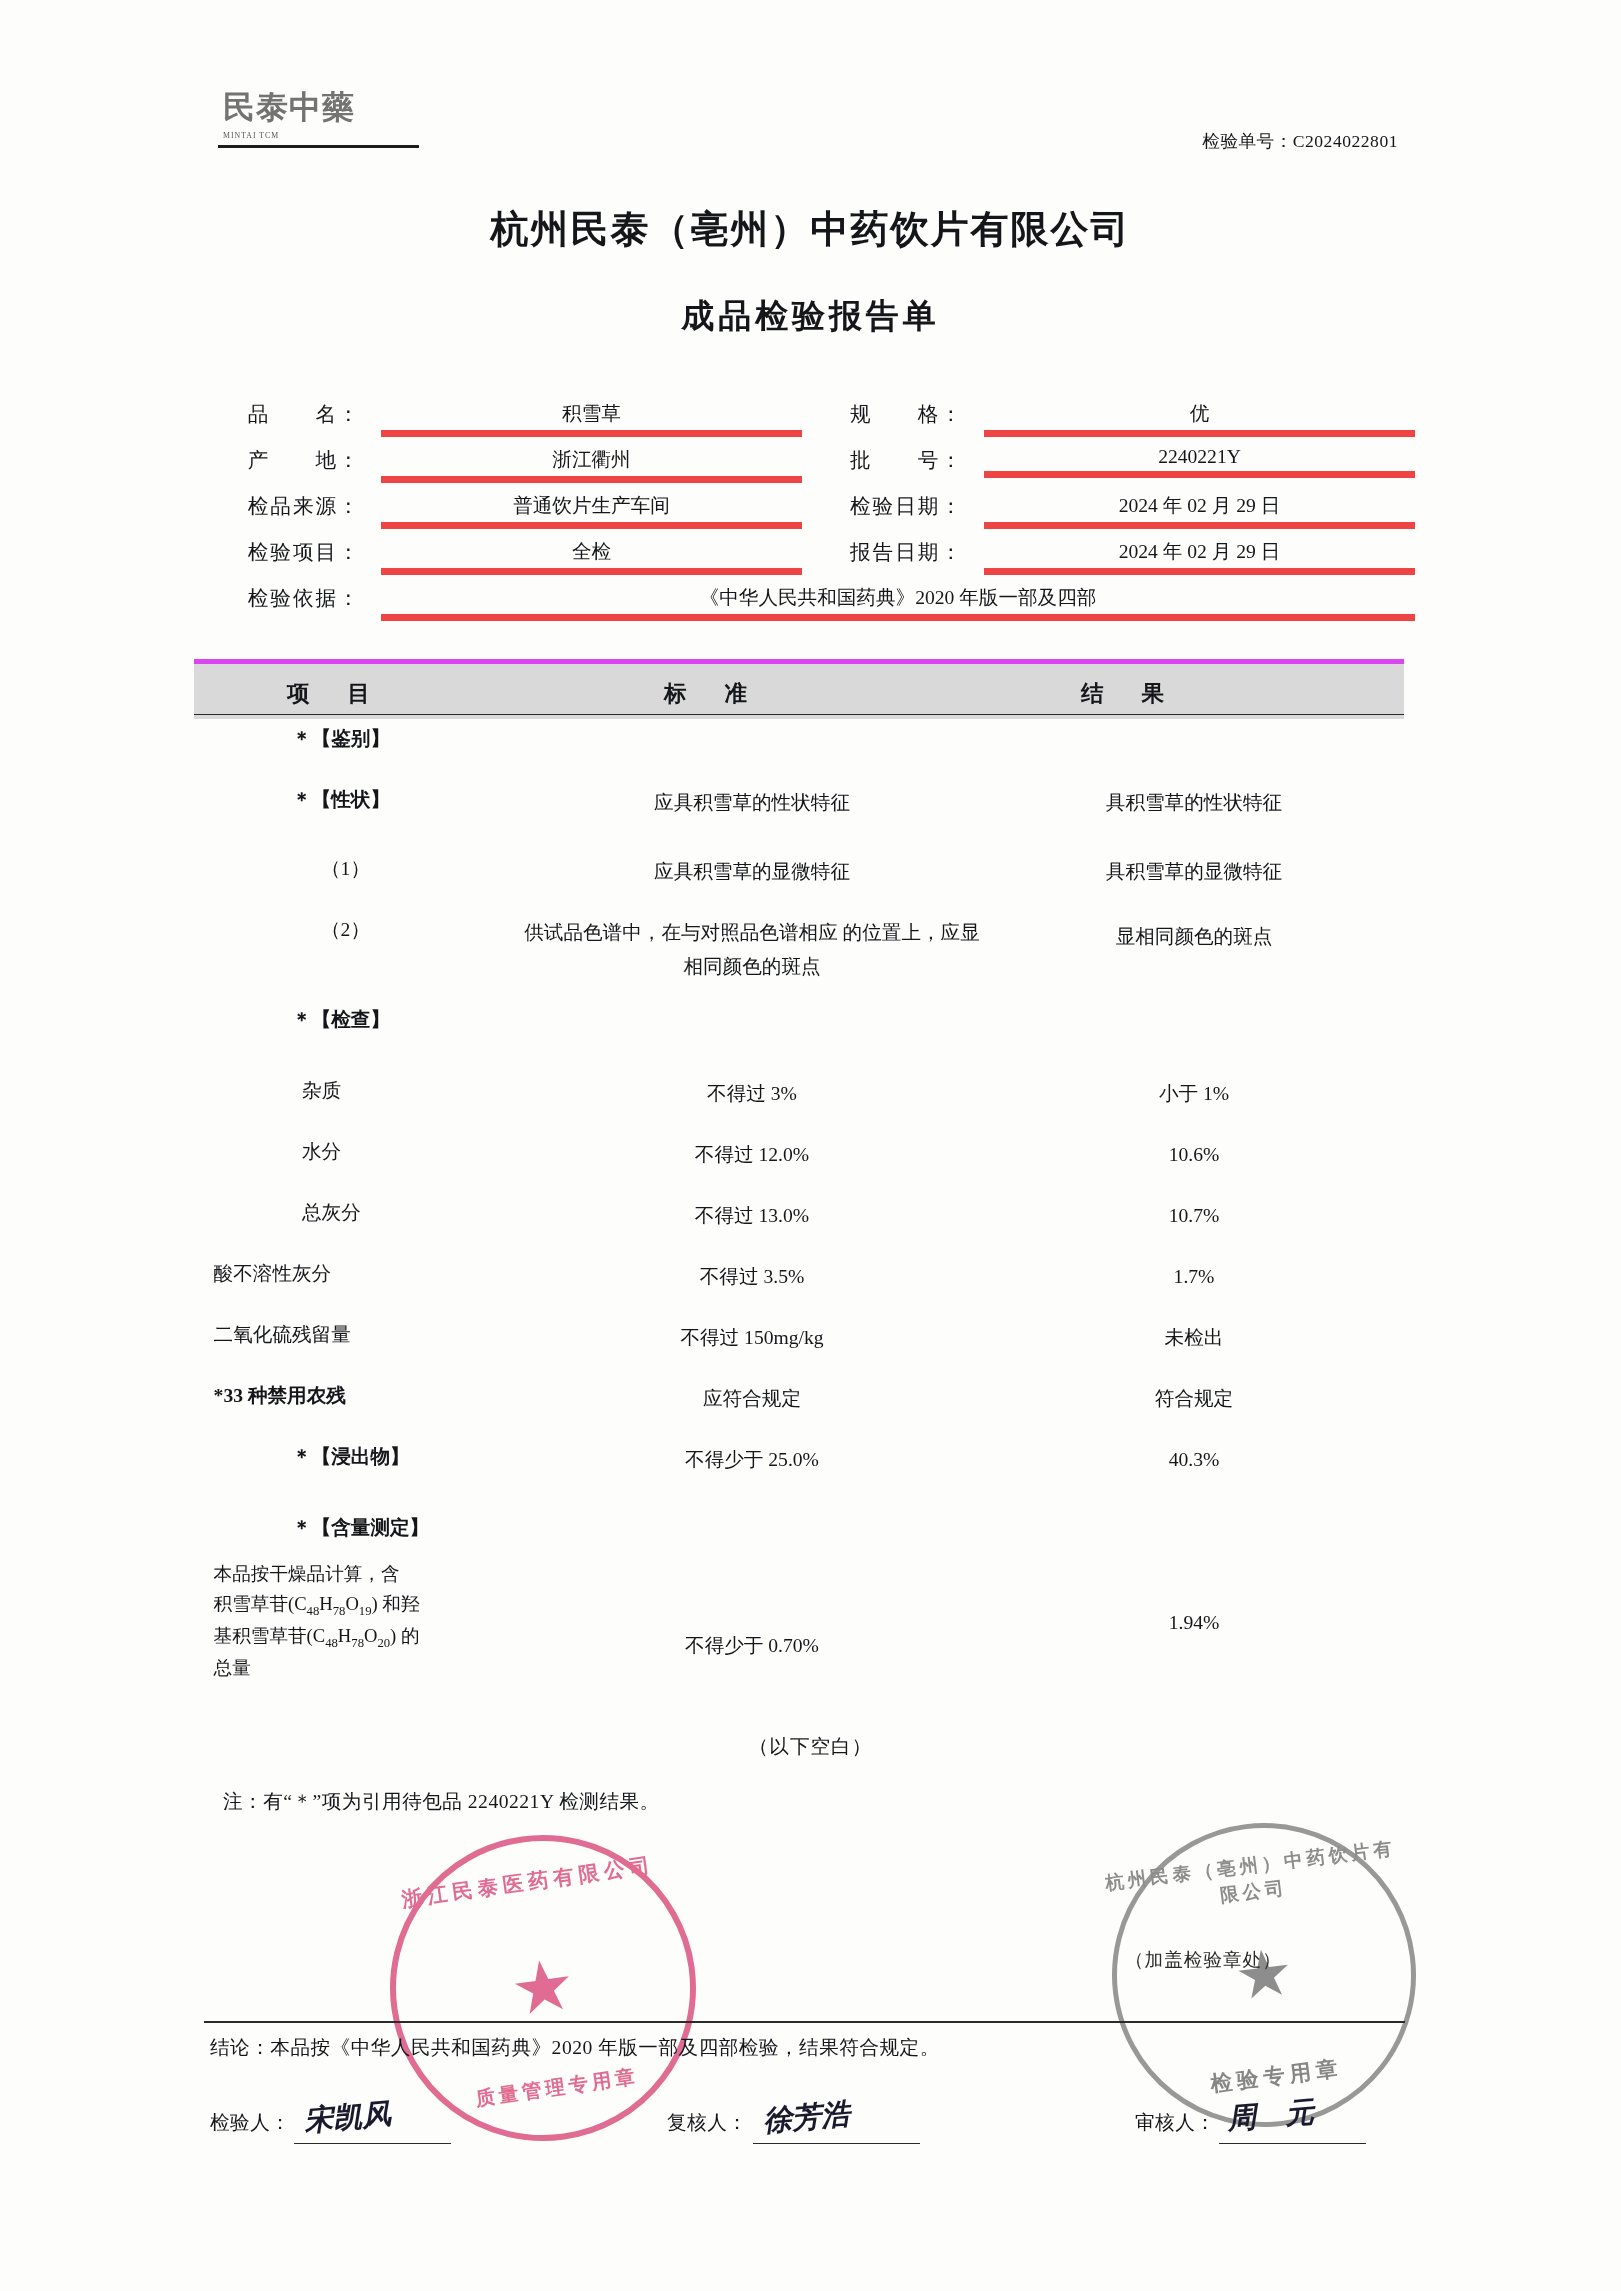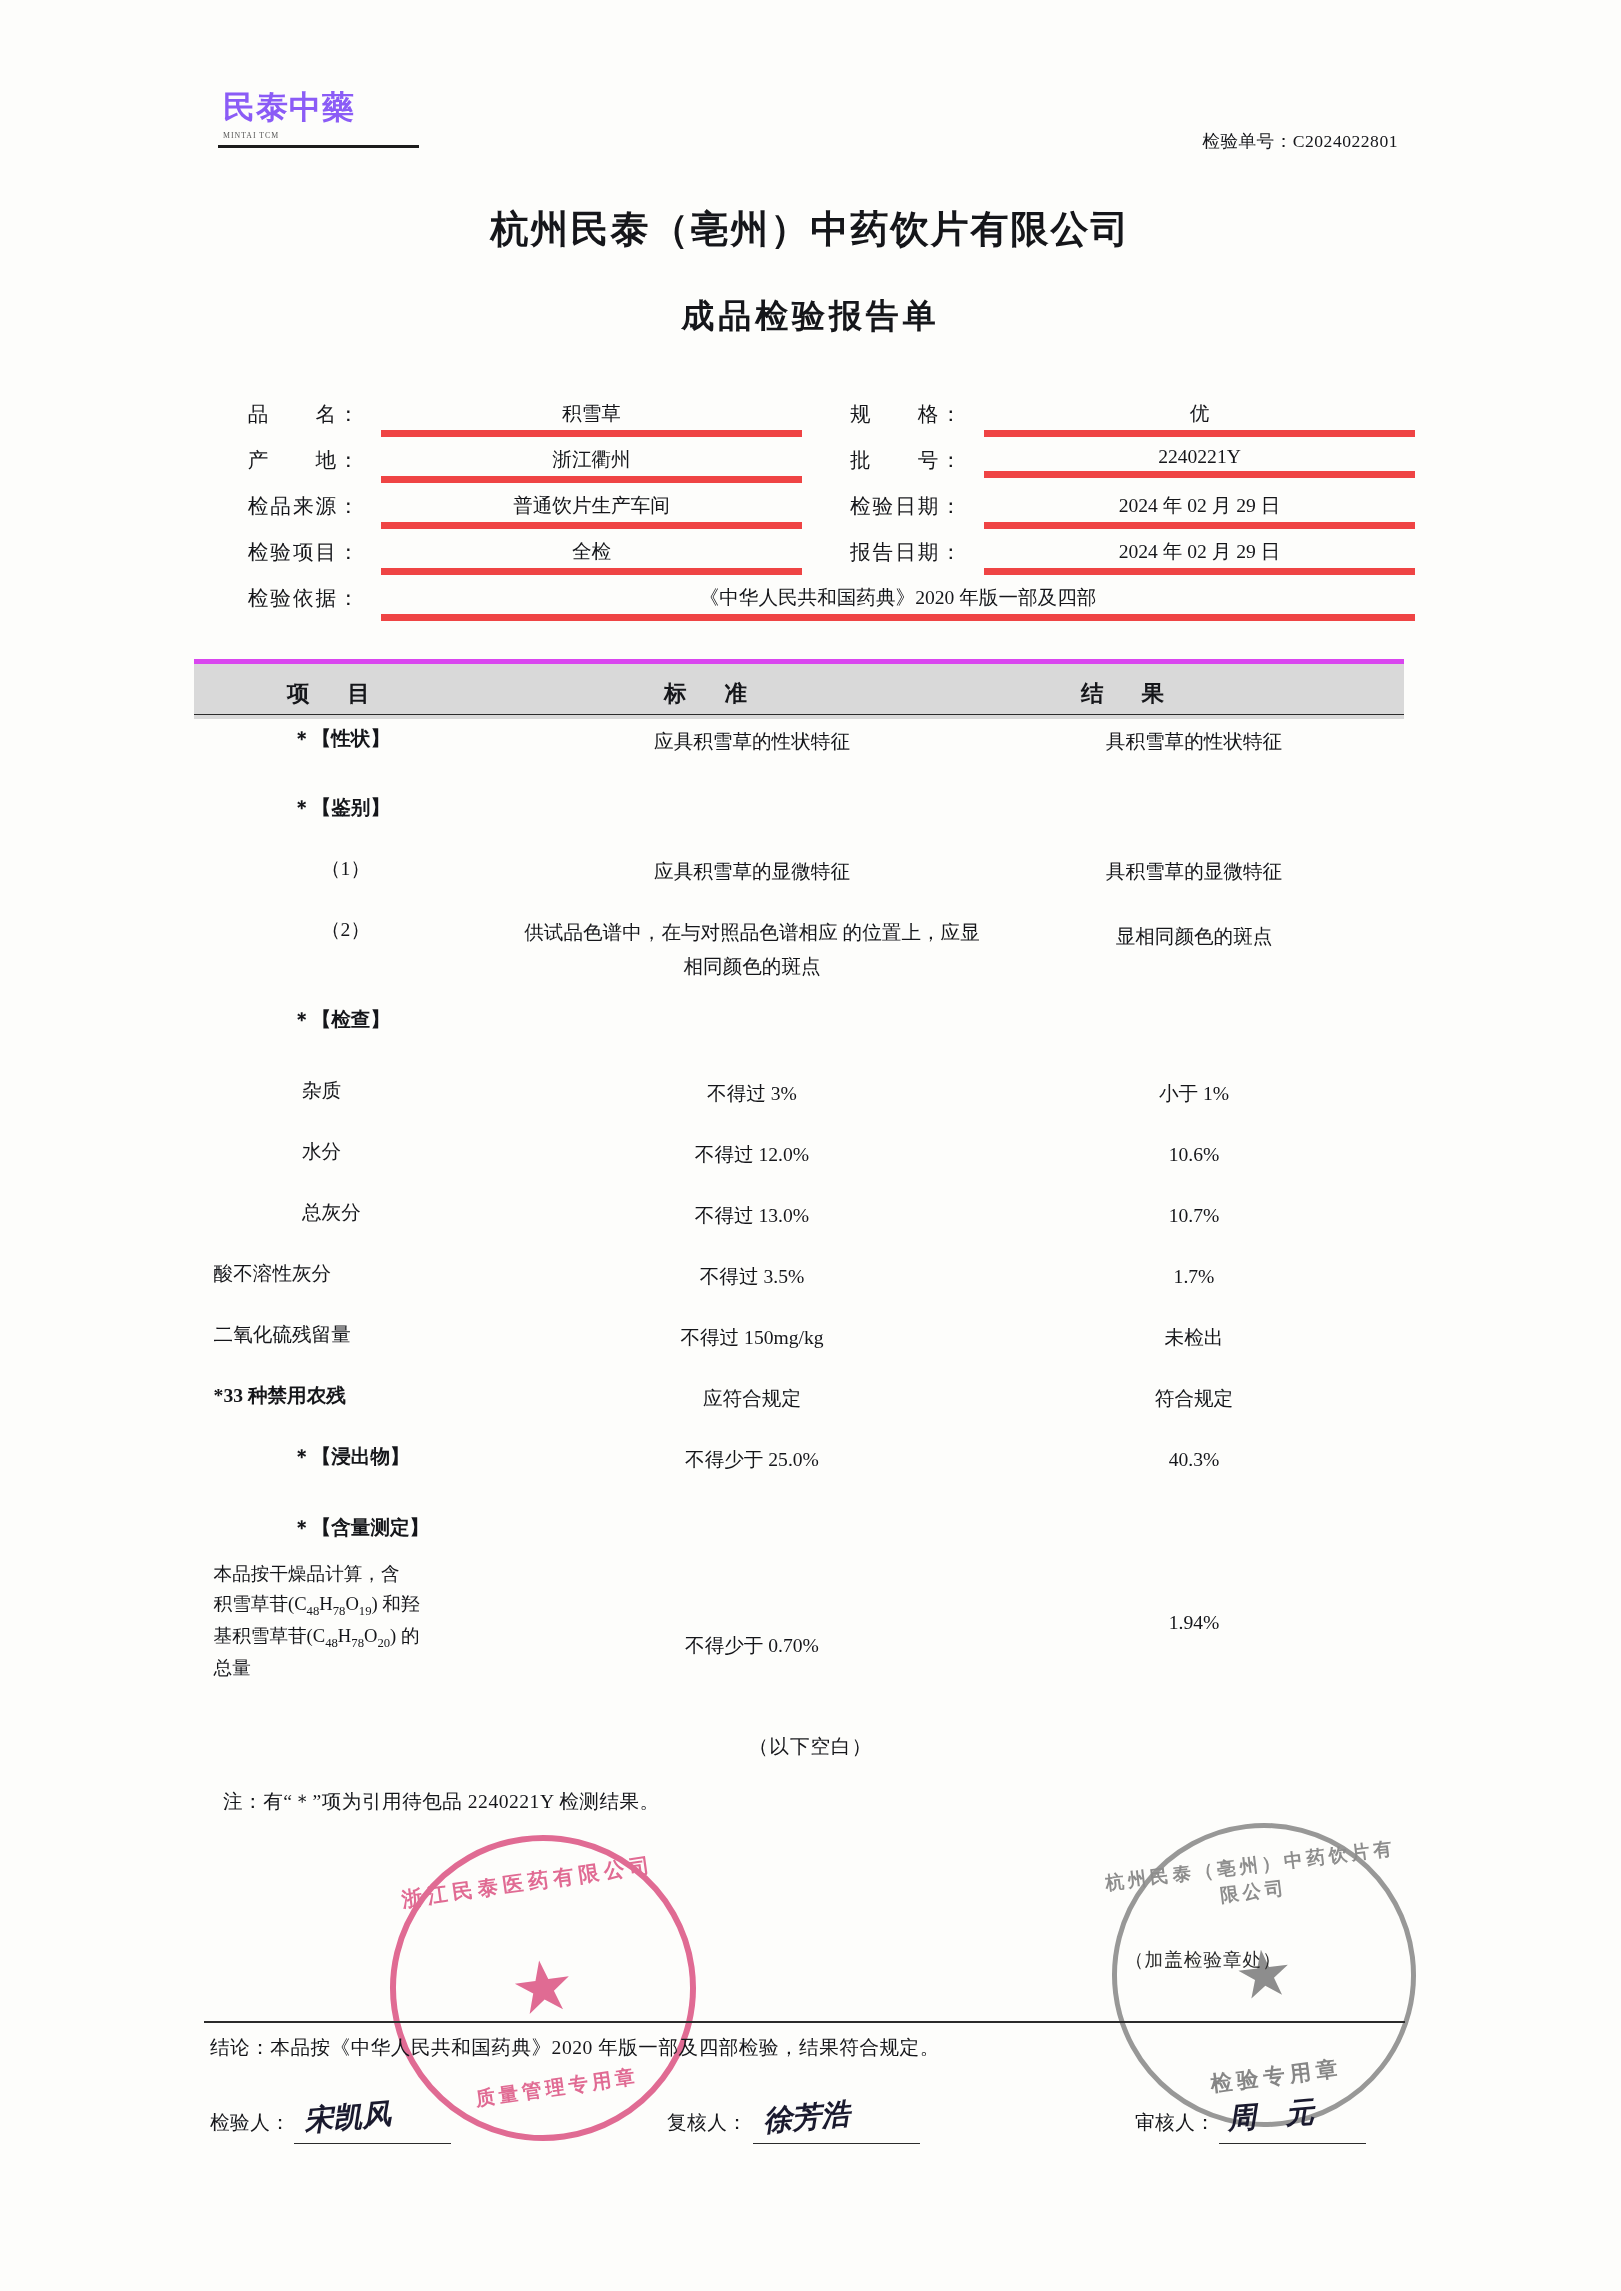--- a/index.html
+++ b/index.html
@@ -28,21 +28,21 @@
     left: 223px;
     top: 86px;
     width: 186px;
     height: 55px;
   }
   .logo-text {
     font-family: Liberation Serif, serif;
     font-weight: bold;
     font-size: 32px;
     letter-spacing: 1px;
-    color: #8b5cf6;
+    color: #737373;
     white-space: nowrap;
   }
   .logo-sub {
     font-size: 7.8px;
     color: #555;
     letter-spacing: 1px;
     margin-top: 1px;
   }
   .logo-rule {
     position: absolute;
@@ -378,29 +378,29 @@
   </div>
 
   <div class="tbl-head">
     <span class="th c1">项　目</span>
     <span class="th c2">标　准</span>
     <span class="th c3">结　果</span>
   </div>
   <div class="tbl-head-rule"></div>
 
   <div class="rows" id="rows">
+      <div class="row" style="height: 61px;">
+        <div class="c-item indent1" style="font-weight: bold;">＊【鉴别】</div>
+        <div class="c-std"></div>
+        <div class="c-res"></div>
+      </div>
       <div class="row" style="height: 69px;">
         <div class="c-item indent1" style="font-weight: bold;">＊【性状】</div>
         <div class="c-std">应具积雪草的性状特征</div>
         <div class="c-res">具积雪草的性状特征</div>
-      </div>
-      <div class="row" style="height: 61px;">
-        <div class="c-item indent1" style="font-weight: bold;">＊【鉴别】</div>
-        <div class="c-std"></div>
-        <div class="c-res"></div>
       </div>
       <div class="row" style="height: 61px;">
         <div class="c-item indent2" style="font-weight: normal;">（1）</div>
         <div class="c-std">应具积雪草的显微特征</div>
         <div class="c-res">具积雪草的显微特征</div>
       </div>
       <div class="row" style="height: 90px;">
         <div class="c-item indent2" style="font-weight: normal;">（2）</div>
         <div class="c-std">供试品色谱中，在与对照品色谱相应
 的位置上，应显相同颜色的斑点</div>

